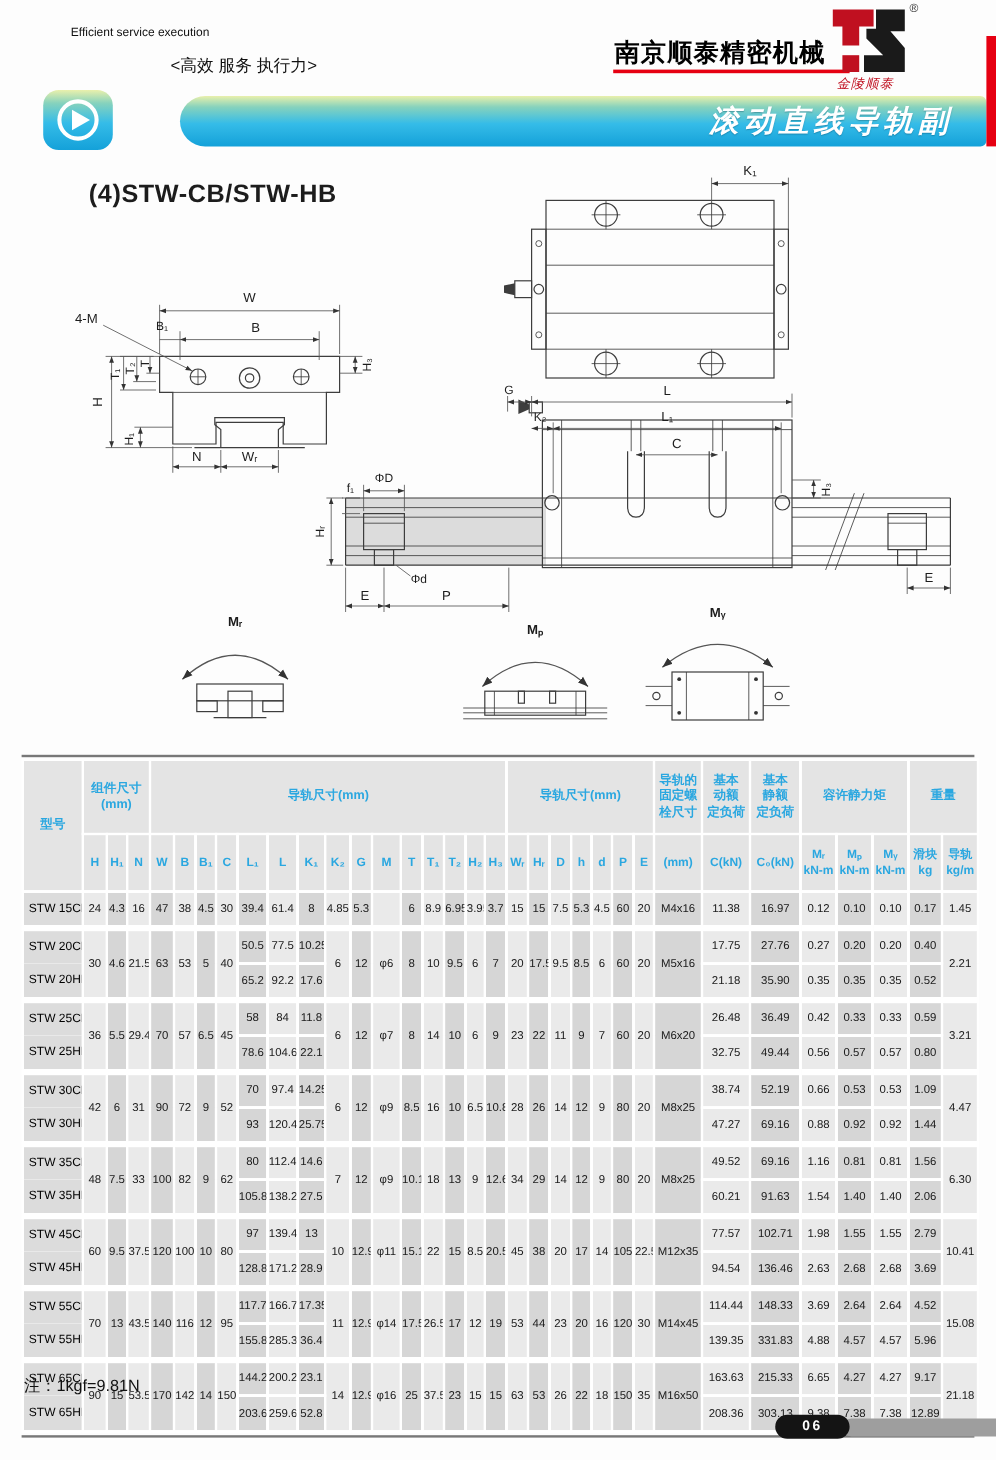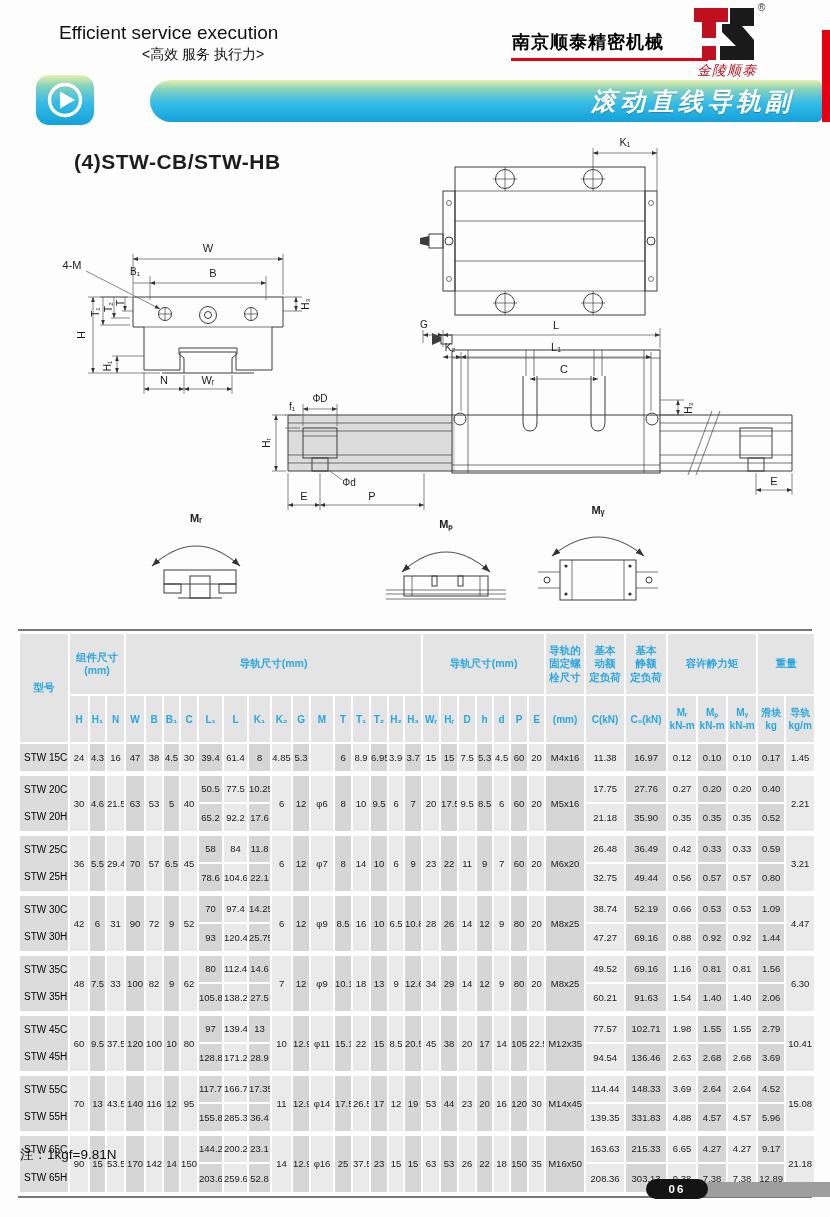--- a/index.html
+++ b/index.html
@@ -1,25 +1,25 @@
 <!DOCTYPE html>
 <html><head>
 <meta charset="utf-8">
 <style>
   html,body{margin:0;padding:0;}
   body{width:830px;height:1217px;position:relative;background:#fdfdfd;
        font-family:"Liberation Sans",sans-serif;overflow:hidden;}
   .abs{position:absolute;}
   
-  #tag-en{left:59px;top:22px;font-size:19px;color:#111;}
+  #tag-en{left:59px;top:22px;font-size:10px;color:#111;}
   #tag-cn{left:142px;top:46px;font-size:14px;color:#111;}
-  #brand{left:512px;top:30px;font-size:18px;font-weight:bold;color:#000;letter-spacing:1px;}
+  #brand{left:512px;top:30px;font-size:21px;font-weight:bold;color:#000;letter-spacing:1px;}
   #brand-underline{left:511px;top:58px;width:197px;height:3px;background:#e60012;}
   #logo-box{left:690px;top:4px;width:78px;height:76px;}
-  #logo-caption{left:697px;top:62px;font-size:14px;color:#c01020;letter-spacing:1px;font-style:italic;}
+  #logo-caption{left:697px;top:62px;font-size:11px;color:#c01020;letter-spacing:1px;font-style:italic;}
   #reg-mark{left:758px;top:2px;font-size:10px;color:#333;}
   .banner-grad{background:linear-gradient(180deg,#e9f0ac 0%,#86d2bd 22%,#35bce8 55%,#14a1d9 100%);font-style:italic;}
   #play-btn{left:36px;top:75px;width:58px;height:50px;border-radius:13px;}
   #banner{left:150px;top:80px;width:672px;height:42px;border-radius:21px 5px 5px 21px;}
   #banner-title{position:absolute;right:28px;top:0;line-height:42px;font-size:25px;font-weight:bold;
       color:#fff;letter-spacing:4px;text-shadow:0 1px 1px rgba(0,60,90,.35);}
   #red-edge{left:822px;top:30px;width:8px;height:92px;background:#e60012;}
   #sec-title{left:74px;top:150px;font-size:21px;font-weight:600;color:#1c1c1c;letter-spacing:.5px;}
   
   #draw{left:0;top:128px;}

